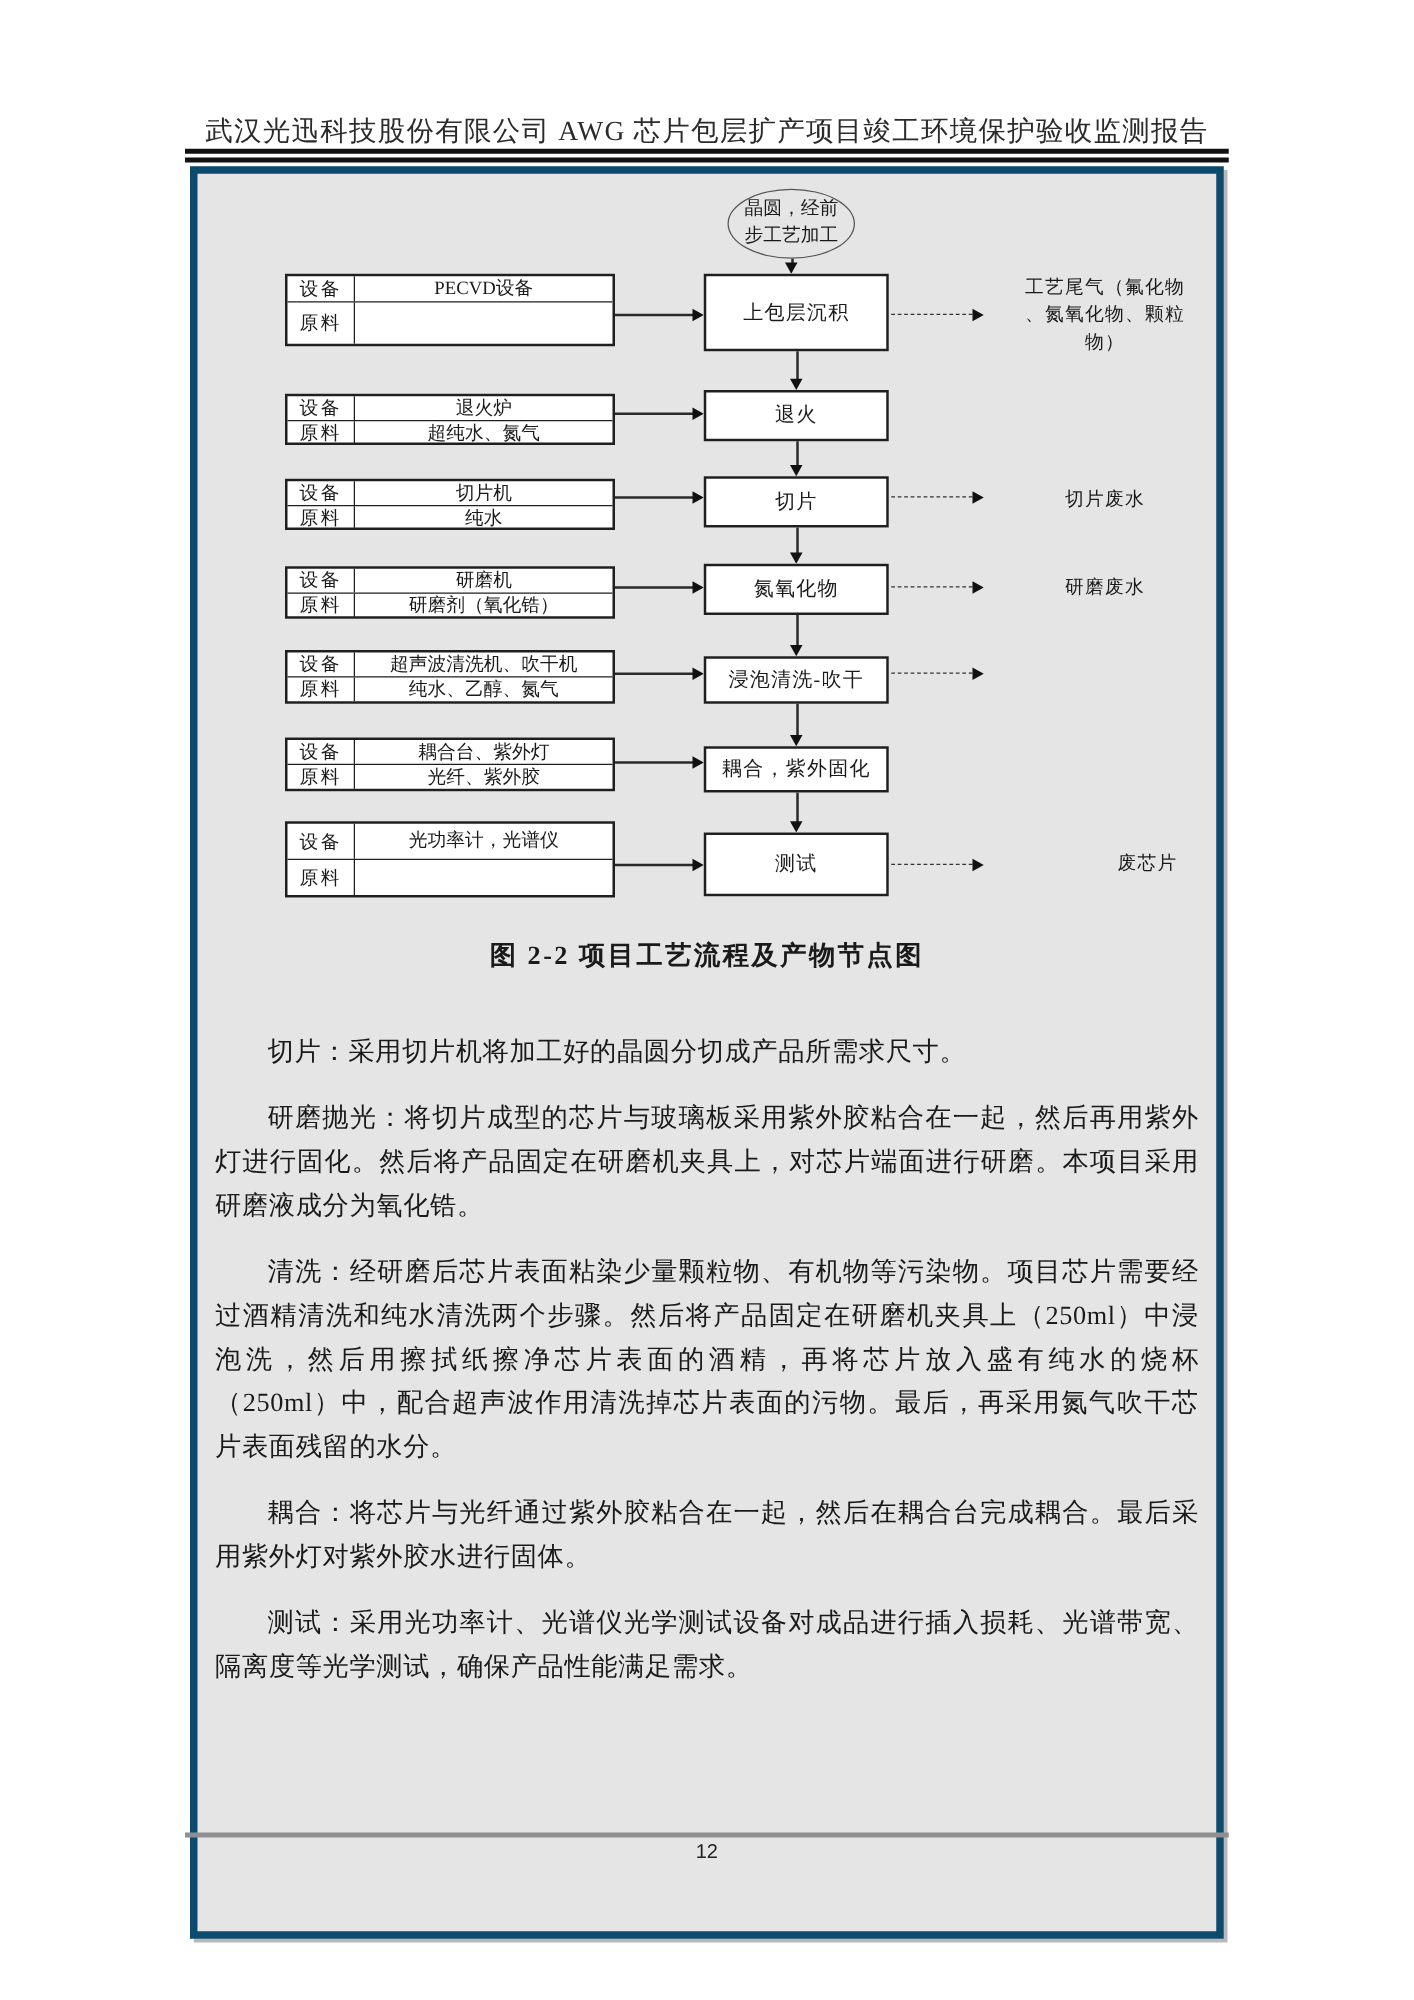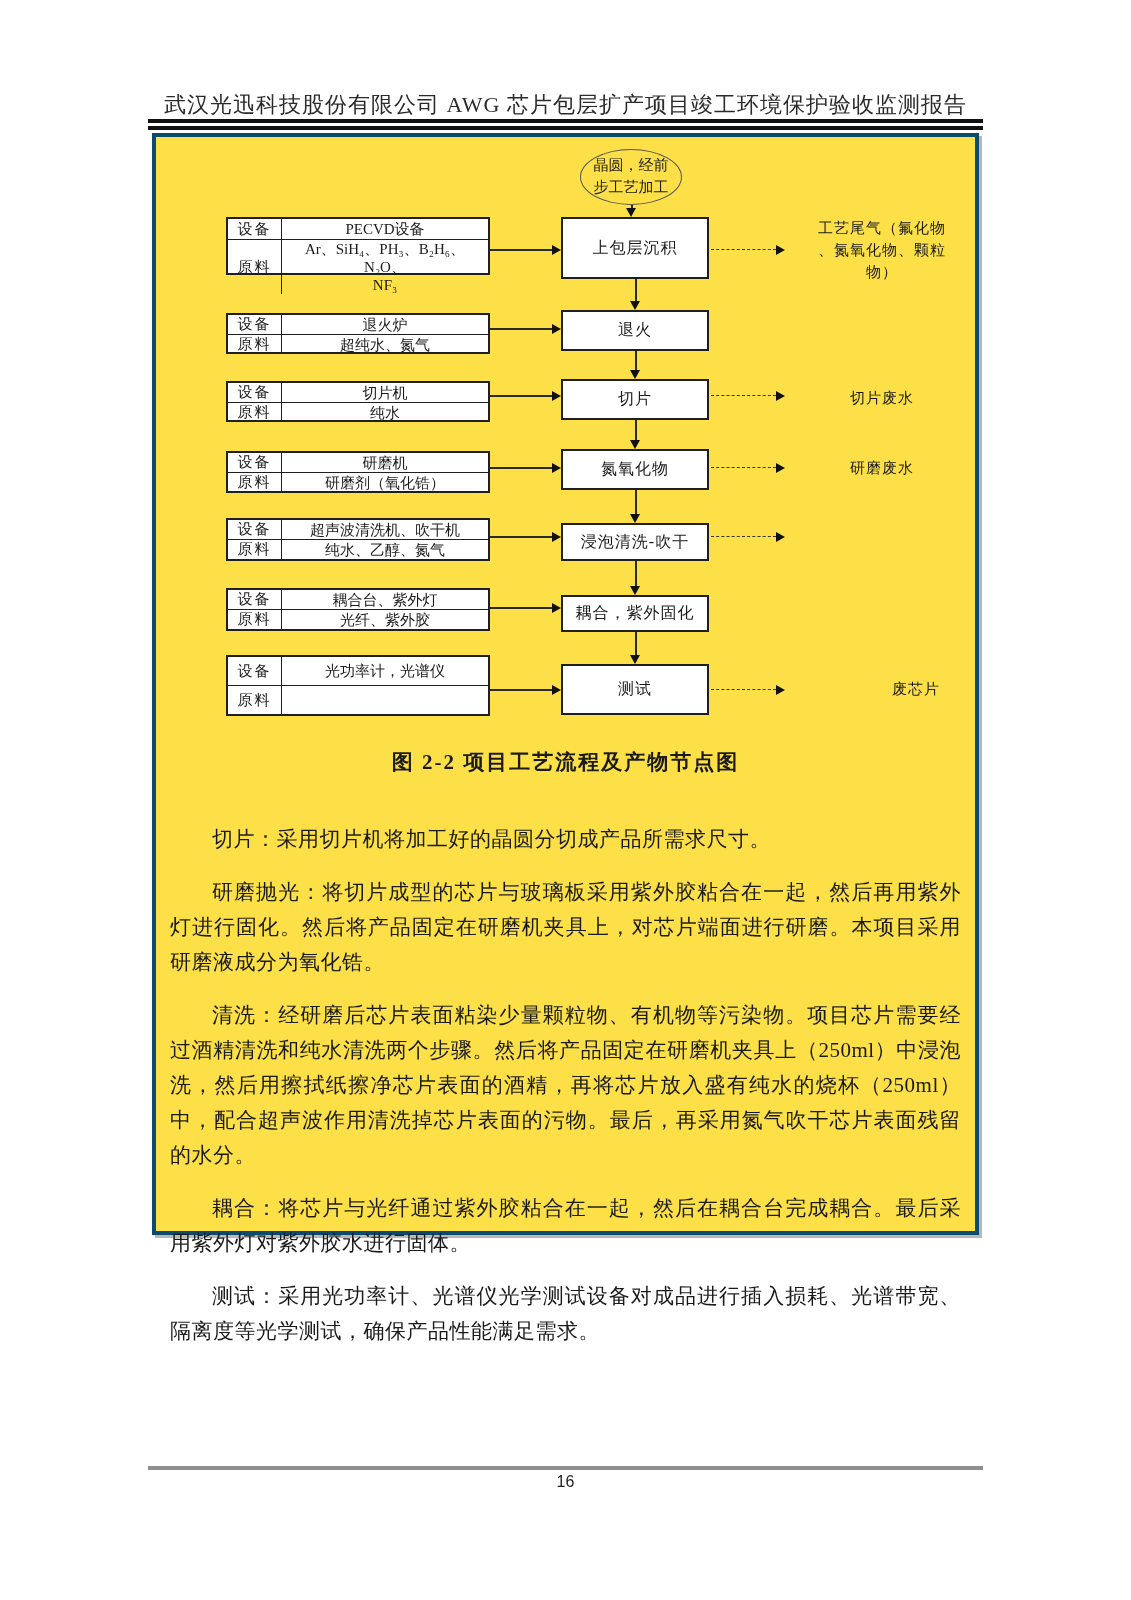--- a/index.html
+++ b/index.html
@@ -14,22 +14,22 @@
   .header-title {
     position: absolute; left: 148px; top: 90px; width: 835px;
     text-align: center; font-size: 22px; color: #2b2b2b; letter-spacing: 1px;
   }
   .double-rule {
     position: absolute; left: 148px; top: 119px; width: 835px; height: 11px;
     border-top: 4px solid #111; border-bottom: 4px solid #111;
   }
 
   .content-box {
-    position: absolute; left: 152px; top: 133px; width: 827px; height: 1102px;
-    border: 4px solid #0c4a6e; background: #fde047;
+    position: absolute; left: 152px; top: 133px; width: 827px; height: 1418px;
+    border: 6px solid #0c4a6e; background: #e5e5e5;
     box-shadow: 3px 3px 0 #b8b8b8;
   }
 
   
   .diagram { position: relative; width: 100%; height: 585px; font-family: "Liberation Serif", "DejaVu Serif", serif; }
   .oval {
     position: absolute; border: 1.5px solid #555; border-radius: 50%;
     display: flex; align-items: center; justify-content: center;
     text-align: center; font-size: 15px; white-space: pre-line; line-height: 1.45;
   }
@@ -101,22 +101,20 @@
     <div class="diagram" id="diagram">
       <div class="oval" style="left:424px; top:12px; width:102px; height:56px;">晶圆，经前
 步工艺加工</div>
     <div class="io-table" style="left: 70px; top: 80px; width: 264px; height: 58px;">
           <div class="io-row" style="flex: 0 0 20px;">
             <div class="io-label">设备</div>
             <div class="io-value">PECVD设备</div>
           </div>
           <div class="io-row">
             <div class="io-label">原料</div>
-            <div class="io-value">Ar、SiH₄、PH₃、B₂H₆、N₂O、
-NF₃</div>
           </div>
         </div>
         <div class="harrow" style="left: 334px; top: 112px; width: 64px;"></div>
         <div class="ah-right" style="left: 396px; top: 108px;"></div>
         <div class="proc-box" style="left: 405px; top: 80px; width: 148px; height: 62px;">上包层沉积</div>
         <div class="darrow" style="left: 555px; top: 112px; width: 65px;"></div>
         <div class="ah-right" style="left: 620px; top: 108px;"></div>
         <div class="out-label" style="left: 626px; width: 200px; top: 114px; transform: translateY(-50%);">工艺尾气（氟化物
 、氮氧化物、颗粒
 物）</div>
@@ -231,15 +229,15 @@
       <p>切片：采用切片机将加工好的晶圆分切成产品所需求尺寸。</p>
       <p>研磨抛光：将切片成型的芯片与玻璃板采用紫外胶粘合在一起，然后再用紫外灯进行固化。然后将产品固定在研磨机夹具上，对芯片端面进行研磨。本项目采用研磨液成分为氧化锆。</p>
       <p>清洗：经研磨后芯片表面粘染少量颗粒物、有机物等污染物。项目芯片需要经过酒精清洗和纯水清洗两个步骤。然后将产品固定在研磨机夹具上（250ml）中浸泡洗，然后用擦拭纸擦净芯片表面的酒精，再将芯片放入盛有纯水的烧杯（250ml）中，配合超声波作用清洗掉芯片表面的污物。最后，再采用氮气吹干芯片表面残留的水分。</p>
       <p>耦合：将芯片与光纤通过紫外胶粘合在一起，然后在耦合台完成耦合。最后采用紫外灯对紫外胶水进行固体。</p>
       <p>测试：采用光功率计、光谱仪光学测试设备对成品进行插入损耗、光谱带宽、隔离度等光学测试，确保产品性能满足需求。</p>
     </div>
 
   </div>
 
   <div class="footer-rule"></div>
-  <div class="page-number">16</div>
+  <div class="page-number">12</div>
 
 </div>
 
 </body></html>

